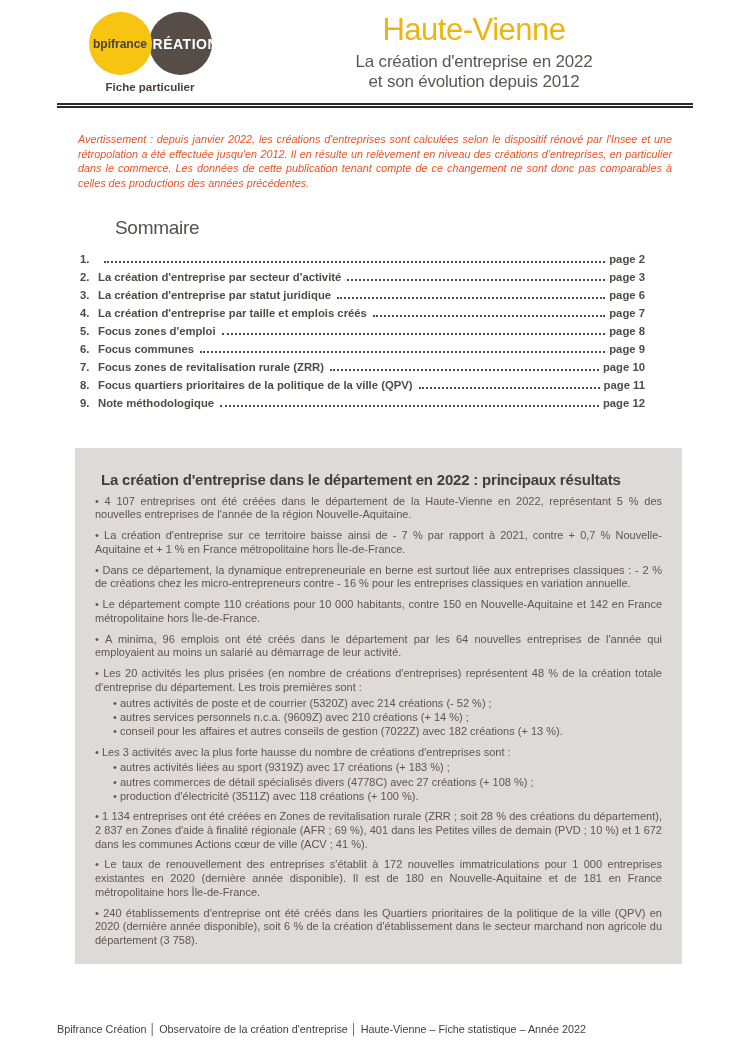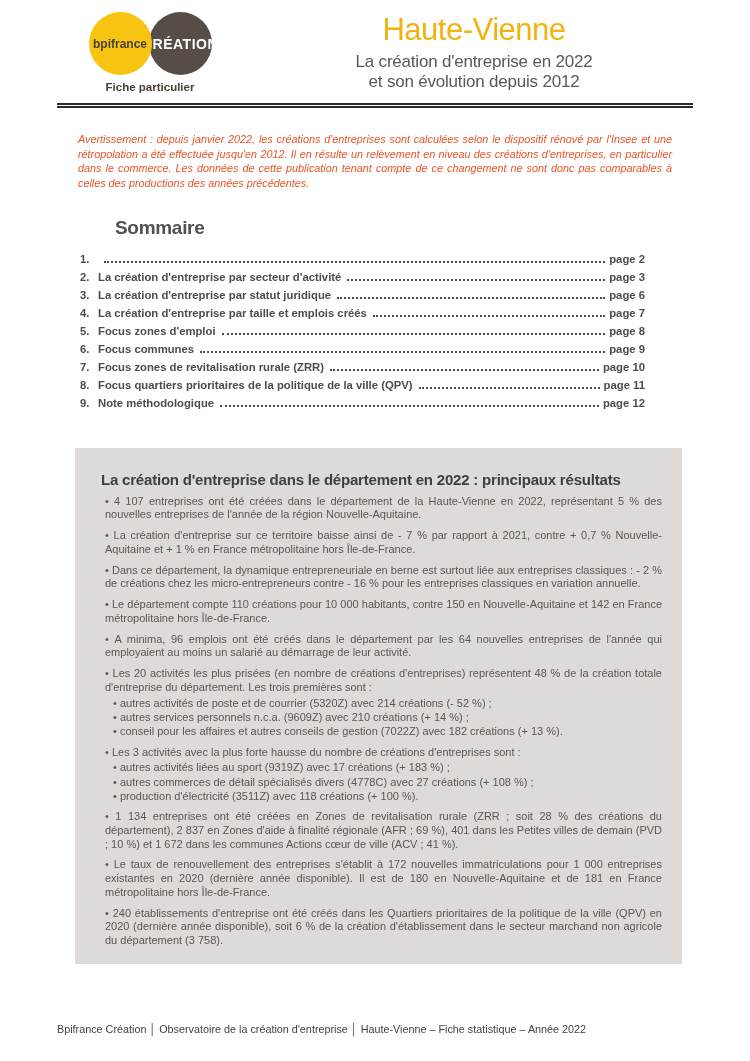--- a/index.html
+++ b/index.html
@@ -57,21 +57,21 @@
     color:#e85326;
     font-style:italic;
     font-size:10.8px;
     line-height:1.36;
     text-align:justify;
   }
 
   
   .toc-heading {
     margin:26px 0 0 115px;
-    font-size:19px; font-weight:bold; color:#55504c;
+    font-size:19px; font-weight:normal; color:#55504c;
     letter-spacing:-0.3px;
   }
   .toc { margin:11px 105px 0 80px; }
   .toc-row {
     display:flex; align-items:baseline;
     font-size:11.3px; font-weight:bold; color:#4f4b48;
     line-height:18px;
   }
   .toc-num { flex:0 0 18px; }
   .toc-label { white-space:nowrap; }
@@ -91,21 +91,20 @@
   }
   .results-heading {
     font-size:15px; font-weight:bold; color:#404040;
     letter-spacing:-0.2px;
     margin:10px 0 4px 6px;
   }
   .bullet {
     margin-top:7px;
     font-size:11px; line-height:1.25; color:#5b5652;
     text-align:justify;
-    margin-left:10px;
   }
   .bullet::before { content:"\2022\00a0"; }
   .sub-list { margin:1px 0 0 18px; }
   .sub-item {
     font-size:11px; line-height:1.3; color:#5b5652;
     text-align:left;
   }
   .sub-item::before { content:"\2022\00a0"; }
 
   

